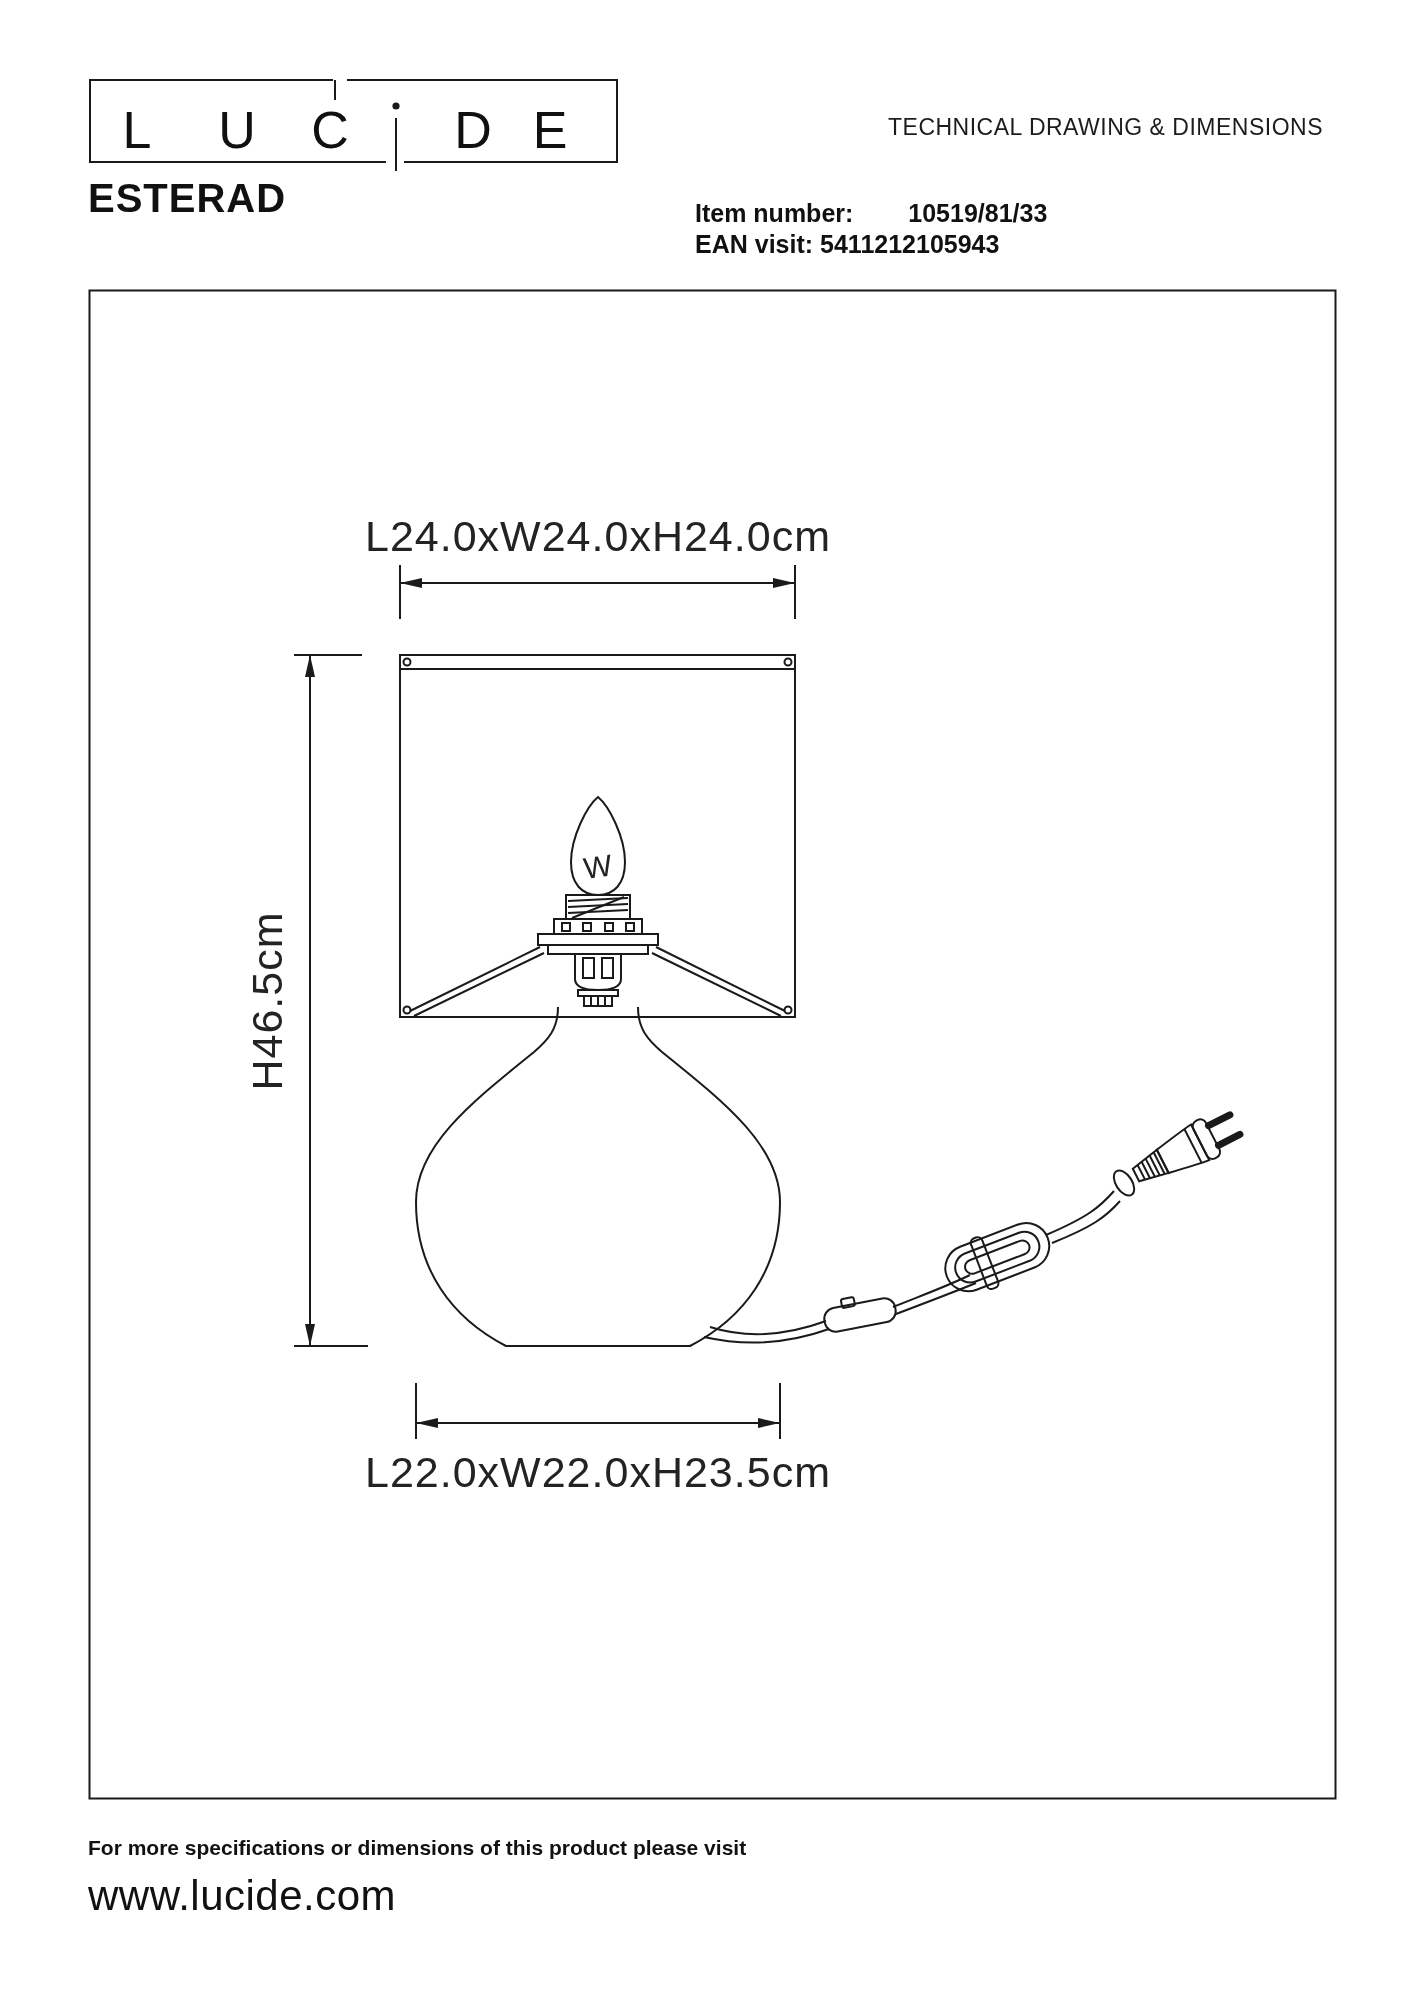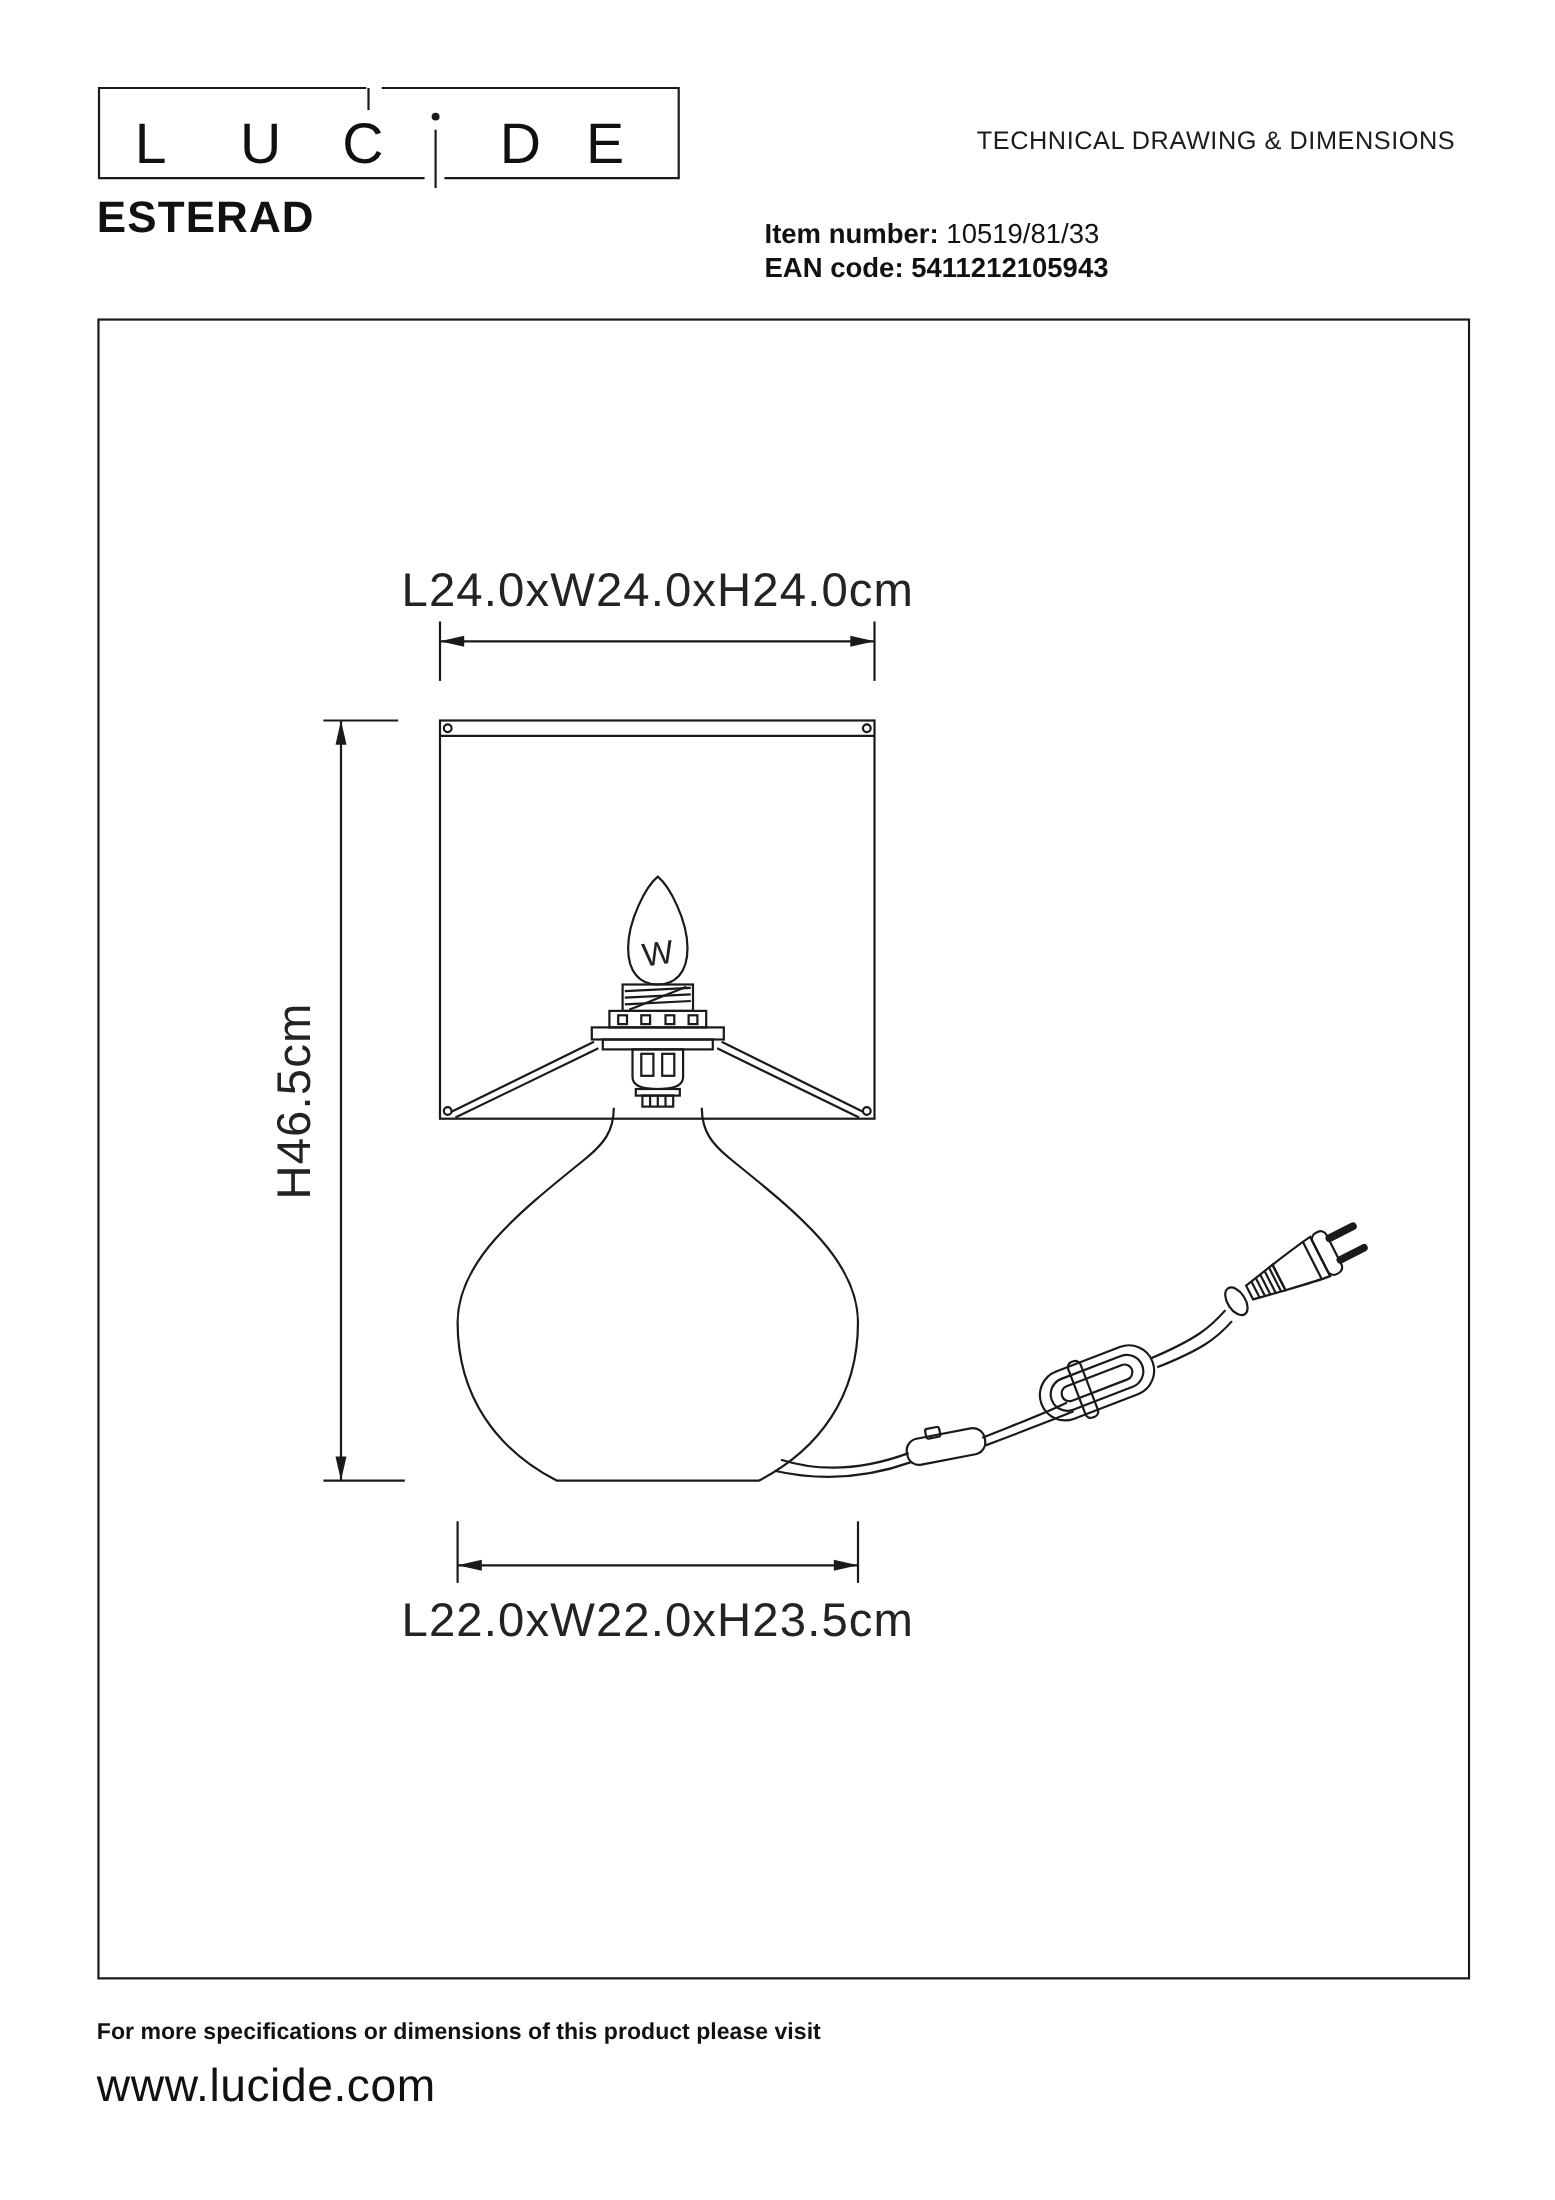--- a/index.html
+++ b/index.html
@@ -5,21 +5,21 @@
   html,body{margin:0;padding:0;}
   body{
     width:1414px;height:2000px;position:relative;background:#ffffff;
     font-family:"Liberation Sans",sans-serif;color:#1a1a1a;overflow:hidden;
   }
   .abs{position:absolute;}
   .doc-title{left:888px;top:72px;font-size:23px;letter-spacing:.5px;color:#1c1c1c;margin-top:42px;}
   .product-name{left:88px;top:176px;font-size:40px;font-weight:bold;letter-spacing:1px;color:#111;}
   .codes{left:695px;top:198px;font-size:25px;line-height:31px;color:#111;}
   .codes .lbl{font-weight:bold;margin-top:28px;}
-  .codes .val-bold{font-weight:normal;}
+  .codes .val-bold{font-weight:bold;margin-left:48px;}
   .codes .val{font-weight:bold;}
   .footer-note{left:88px;top:1836px;font-size:21px;font-weight:bold;color:#111;}
   .website{left:88px;top:1872px;font-size:42px;font-weight:normal;letter-spacing:.5px;color:#111;}
   svg text{font-family:"Liberation Sans",sans-serif;}
   .dim-text{font-size:43px;fill:#232323;letter-spacing:1px;}
   .logo-letter{font-size:52px;fill:#101010;}
   .ink{stroke:#1a1a1a;fill:none;stroke-width:2;}
   .ink-fill{fill:#1a1a1a;stroke:none;}
 </style>
 </head>
@@ -45,21 +45,21 @@
 <div class="abs doc-title">TECHNICAL DRAWING &amp; DIMENSIONS</div>
 
 <div class="abs product-name">ESTERAD</div>
 
 <div class="abs codes">
   <div>
     <span class="lbl">Item number:</span>
     <span class="val-bold">10519/81/33</span>
   </div>
   <div>
-    <span class="lbl">EAN code:</span>
+    <span class="lbl">EAN visit:</span>
     <span class="val">5411212105943</span>
   </div>
 </div>
 
 <svg class="abs" style="left:88px;top:289px;" width="1249" height="1511" viewBox="0 0 1249 1511">
 
   <rect x="1.5" y="1.5" width="1246" height="1508" class="ink" stroke-width="3"></rect>
 
   <g>
     <text class="dim-text" x="510" y="262" text-anchor="middle">L24.0xW24.0xH24.0cm</text>

